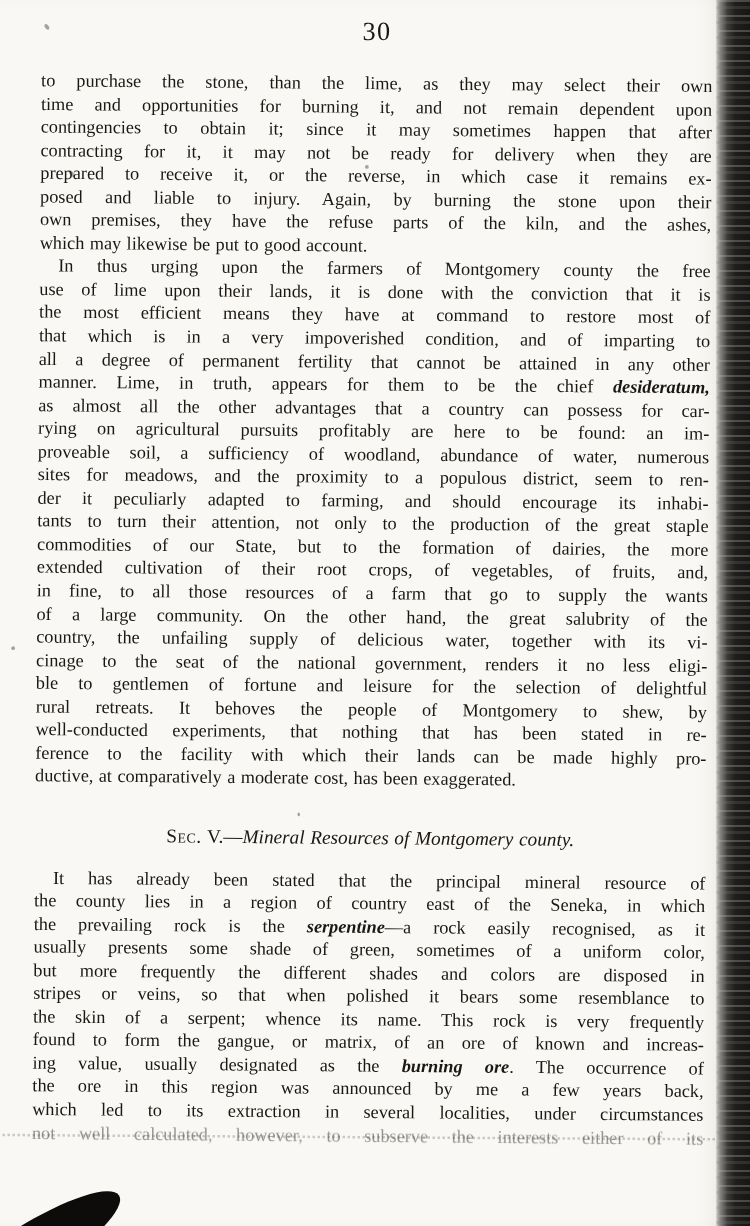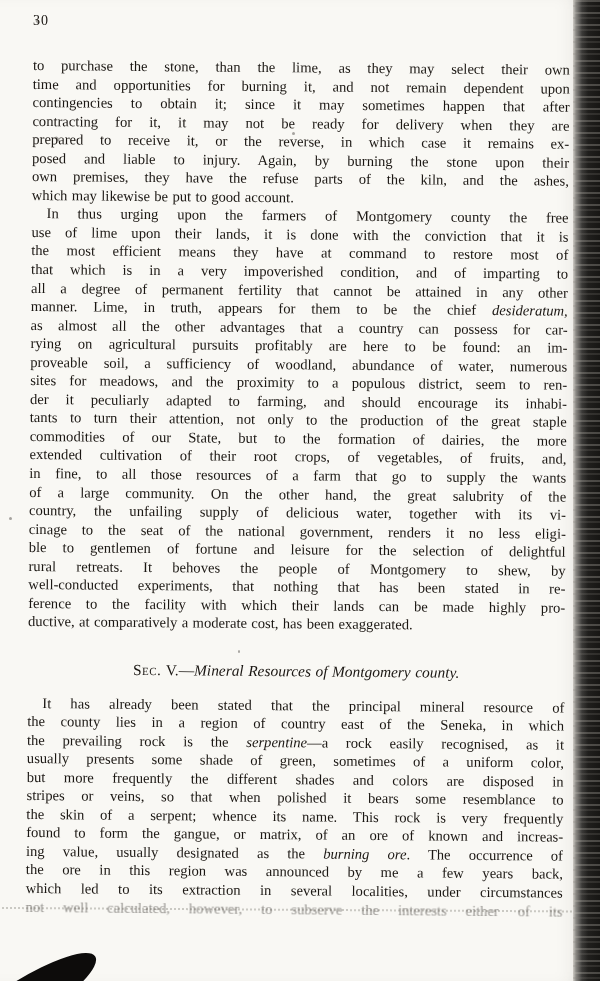--- a/index.html
+++ b/index.html
@@ -6,32 +6,32 @@
   .page {
     position:relative; width:600px; height:981px;
     background: var(--paper, #f9f8f4);
     overflow:hidden;
     font-family:"Liberation Serif","DejaVu Serif",serif;
     color: var(--ink, #1b1713);
     box-shadow: inset -36px 0 28px -24px rgba(45,40,33,0.35);
   }
   .page-number {
     position:absolute; top:13px; left:33px; width:537px;
-    font-size:14px; letter-spacing:1px;
+    text-align:center; font-size:21px; letter-spacing:1px;
   }
   .text-block {
     position:absolute; top:56px; left:33px; width:537px;
     font-size:14.6px; line-height:18.55px;
     transform:rotate(0.5deg); transform-origin:0 0;
     word-spacing:0.05em;
   }
   .line { text-align:justify; text-align-last:justify; }
   .line.last { text-align-last:left; }
   .line.indent { text-indent:15px; }
-  .line .it { font-style:italic; }
+  .line .it { font-style:italic;font-weight:bold; }
   .line.faded { opacity:0.45; filter:blur(0.35px); }
   .heading {
     margin:29px 0 15px 0; text-align:center; font-size:15.4px;
   }
   .heading .sc { font-variant:small-caps; letter-spacing:0.5px; }
   .heading .it { font-style:italic; }
   .gutter {
     position:absolute; top:0; right:0; width:27px; height:981px;
     background-image:
       repeating-linear-gradient(to bottom,

